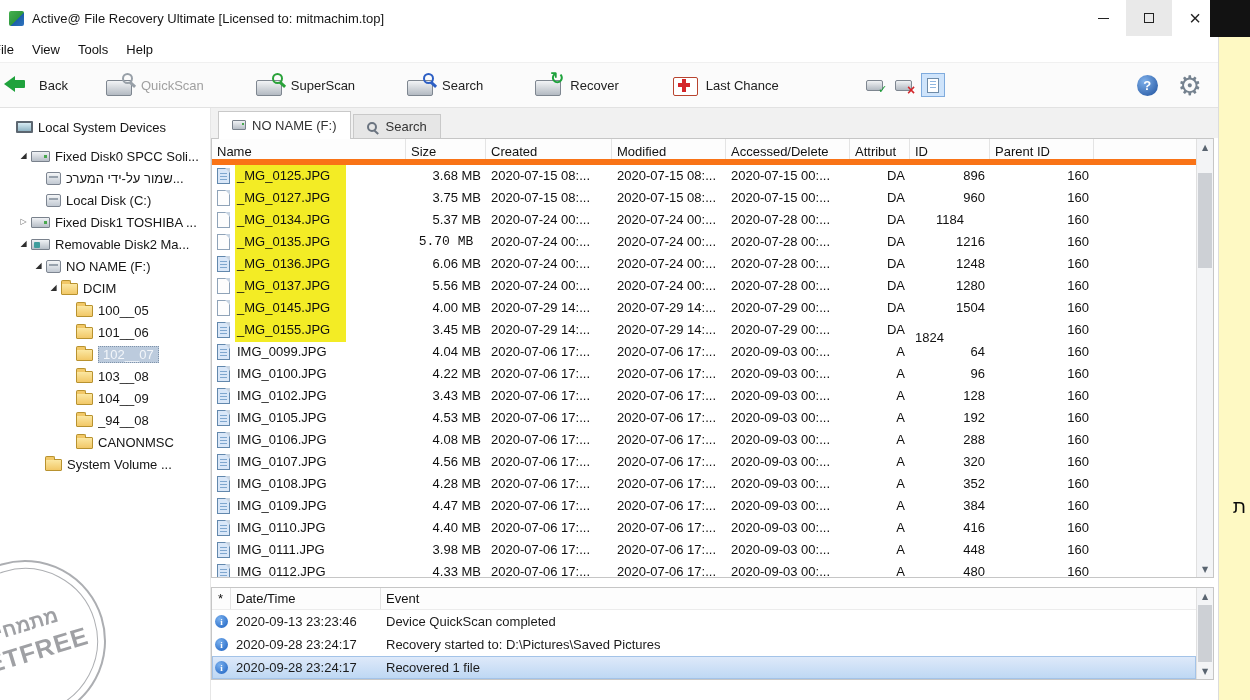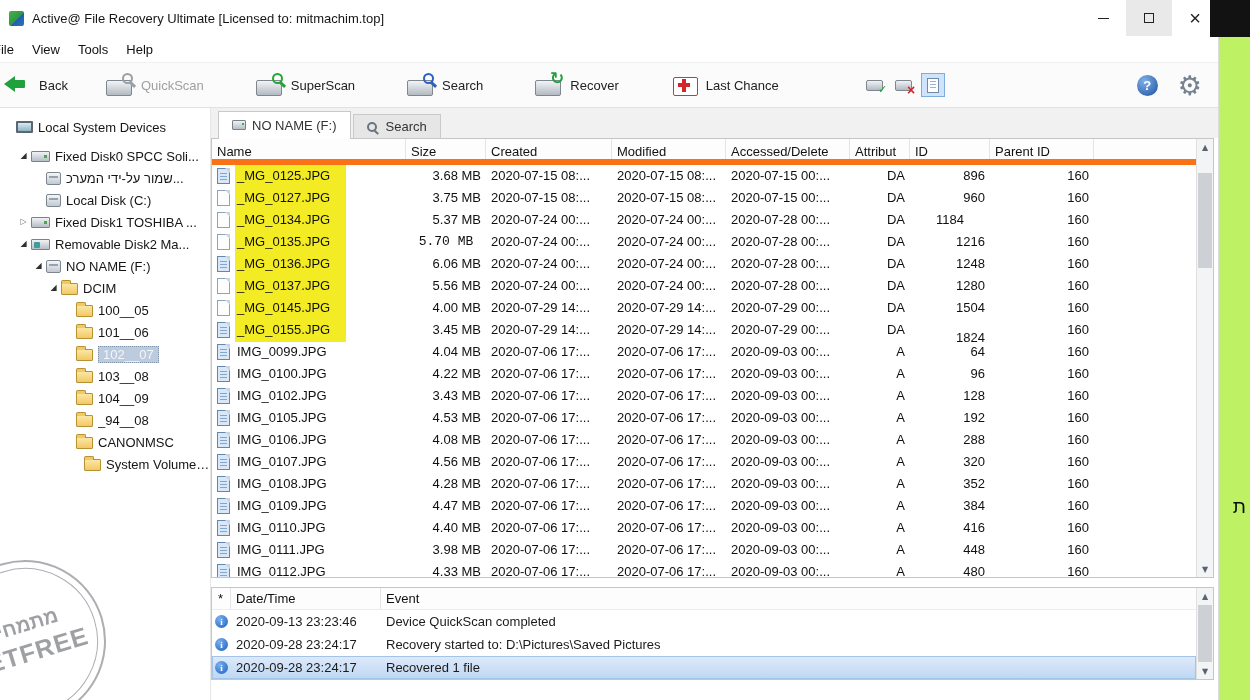--- a/index.html
+++ b/index.html
@@ -1,18 +1,18 @@
 <!DOCTYPE html>
 <html><head>
 <meta charset="utf-8">
 <style>
 *{box-sizing:border-box;margin:0;padding:0}
 html,body{width:1250px;height:700px;overflow:hidden;background:#ffffff}
 body{font-family:"Liberation Sans","DejaVu Sans",sans-serif;font-size:13px;color:#1b1b1b}
-.screen{position:relative;width:1250px;height:700px;background:#bef264;overflow:hidden}
+.screen{position:relative;width:1250px;height:700px;background:#fef9c3;overflow:hidden}
 .black-corner{position:absolute;top:0;right:0;width:40px;height:37px;background:#121212;z-index:9}
 .bg-heb{position:absolute;top:496px;right:4px;font-size:19px;color:#0a0a0a;z-index:9}
 .window{position:absolute;left:0;top:0;width:1219px;height:700px;background:#fff;overflow:hidden;border-right:1px solid #dcdcdc}
 
 
 .titlebar{height:36px;display:flex;align-items:center;padding-left:9px;background:#fff}
 .app-icon{width:15px;height:15px;flex:none;border-radius:2px;background:linear-gradient(135deg,#45b14e 0%,#2f9740 54%,#1c5fa8 55%,#2f74c0 100%)}
 .title-text{margin-left:8px;font-size:13px;color:#161616;white-space:nowrap}
 .win-btns{margin-left:auto;display:flex;height:36px}
 .win-btn{width:46px;height:36px;display:flex;align-items:center;justify-content:center;color:#222;cursor:default}
@@ -301,21 +301,21 @@
             <div class="tree-item" style="padding-left: 62px;">
               <div class="tree-arrow"></div>
               <div class="tree-ico ico-folder"></div>
               <div class="tree-label">_94__08</div>
             </div>
             <div class="tree-item" style="padding-left: 62px;">
               <div class="tree-arrow"></div>
               <div class="tree-ico ico-folder"></div>
               <div class="tree-label">CANONMSC</div>
             </div>
-            <div class="tree-item" style="padding-left: 70px;">
+            <div class="tree-item" style="padding-left: 31px;">
               <div class="tree-arrow"></div>
               <div class="tree-ico ico-folder"></div>
               <div class="tree-label">System Volume ...</div>
             </div>
           </div>
         <div class="watermark">
           <div class="wm-ring"></div>
           <div class="wm-inner">
             <div class="wm-heb">מתמחים</div>
             <div class="wm-en">NETFREE</div>
@@ -443,21 +443,21 @@
                 <div class="tr">
                   <div class="td namecell" style="width: 194px;">
                     <div class="ico-page blue"></div>
                     <div class="nm hl">_MG_0155.JPG</div>
                   </div>
                   <div class="td" style="width: 80px; text-align: right;">3.45 MB</div>
                   <div class="td" style="width: 126px;">2020-07-29 14:...</div>
                   <div class="td" style="width: 114px;">2020-07-29 14:...</div>
                   <div class="td" style="width: 124px;">2020-07-29 00:...</div>
                   <div class="td" style="width: 60px; text-align: right;">DA</div>
-                  <div class="td" style="width: 80px; text-align: right; margin-top: 16px;">1824</div>
+                  <div class="td" style="width: 80px; text-align: left; margin-top: 16px;">1824</div>
                   <div class="td" style="width: 104px; text-align: right;">160</div>
                 </div>
                 <div class="tr">
                   <div class="td namecell" style="width: 194px;">
                     <div class="ico-page blue"></div>
                     <div class="nm">IMG_0099.JPG</div>
                   </div>
                   <div class="td" style="width: 80px; text-align: right;">4.04 MB</div>
                   <div class="td" style="width: 126px;">2020-07-06 17:...</div>
                   <div class="td" style="width: 114px;">2020-07-06 17:...</div>

